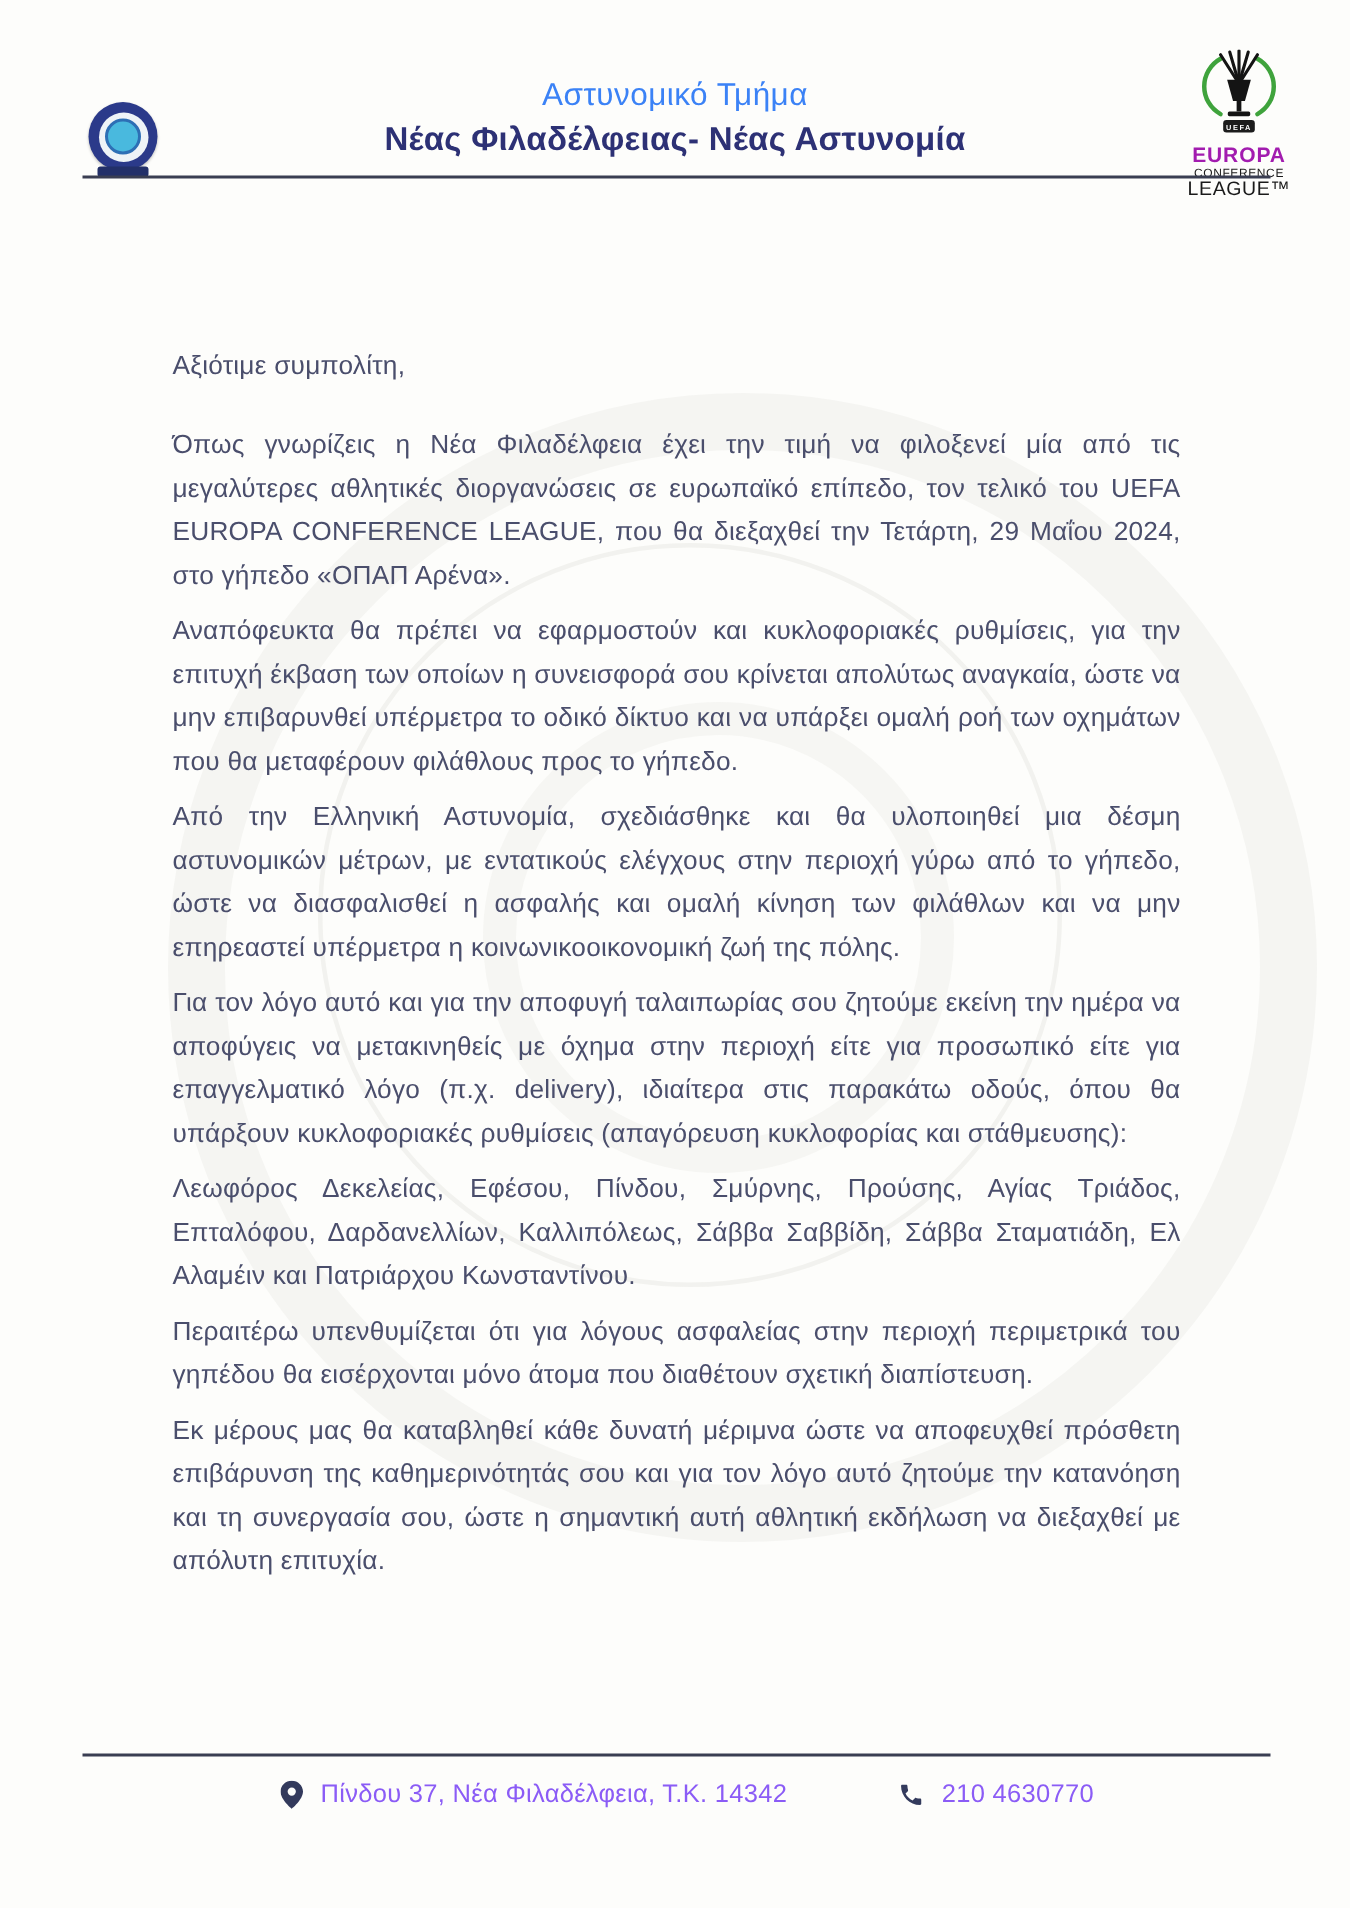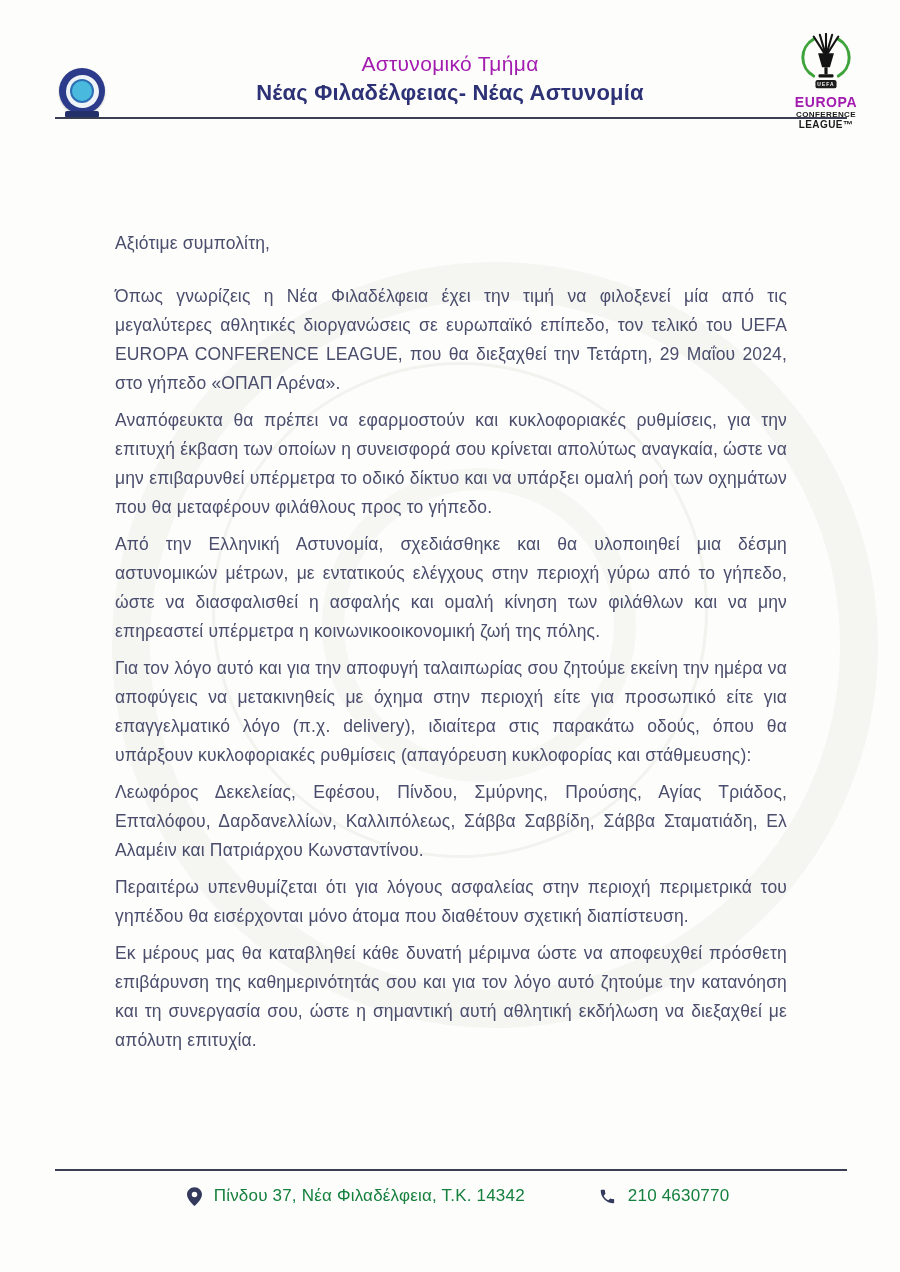--- a/index.html
+++ b/index.html
@@ -29,43 +29,43 @@
               background: #2b3a8a; display: flex; align-items: center; justify-content: center;
               box-shadow: 0 1px 2px rgba(0,0,0,0.25); }
   .pe-mid { width: 33px; height: 33px; border-radius: 50%; background: #eef3f7;
             display: flex; align-items: center; justify-content: center; }
   .pe-inner { width: 24px; height: 24px; border-radius: 50%; background: #49b9de;
               border: 2px solid #2d6fb5; box-sizing: border-box; }
   .pe-banner { width: 34px; height: 7px; margin: -3px auto 0; background: #233069;
                border-radius: 2px; }
 
   .header-titles { position: absolute; left: 0; right: 0; top: 52px; text-align: center; }
-  .header-line1 { font-size: 21px; color: #a21caf; letter-spacing: 0.3px; }
+  .header-line1 { font-size: 21px; color: #3b82f6; letter-spacing: 0.3px; }
   .header-line2 { font-size: 22px; font-weight: bold; color: #2d3175; margin-top: 4px; letter-spacing: 0.2px; }
 
   .uefa-logo { position: absolute; left: 786px; top: 33px; width: 80px; text-align: center; }
   .uefa-word1 { font-size: 14px; font-weight: 800; color: #a21caf; letter-spacing: 0.6px; line-height: 15px; }
-  .uefa-word2 { font-size: 8px;  font-weight: 700; color: #1a1a1a; letter-spacing: 0.4px; line-height: 10px; }
-  .uefa-word3 { font-size: 10px; font-weight: 700; color: #1a1a1a; letter-spacing: 0.4px; line-height: 9px; }
+  .uefa-word2 { font-size: 8px;  font-weight: 400; color: #1a1a1a; letter-spacing: 0.4px; line-height: 10px; }
+  .uefa-word3 { font-size: 13px; font-weight: 400; color: #1a1a1a; letter-spacing: 0.4px; line-height: 9px; }
 
   .rule { position: absolute; left: 55px; width: 792px; height: 2px; background: #3a3e52; }
   .rule-top { top: 117px; }
   .rule-bottom { top: 1169px; }
 
   
   .letter { position: absolute; left: 115px; top: 196px; width: 672px;
             color: #4a4e6c; font-size: 17.5px; line-height: 29px; letter-spacing: 0.15px; margin-top: 33px; }
   .letter p { margin: 0 0 8px 0; text-align: justify; }
   .letter p.greeting { margin-bottom: 24px; text-align: left; }
   .letter p.closing { text-align: left; }
 
   
   .footer-row { position: absolute; left: 16px; right: 0; top: 1186px;
                 display: flex; justify-content: center; align-items: center; gap: 74px;
-                color: #15803d; font-size: 17px; letter-spacing: 0.2px; }
+                color: #8b5cf6; font-size: 17px; letter-spacing: 0.2px; }
   .footer-item { display: flex; align-items: center; gap: 12px; }
   .footer-item svg { flex: 0 0 auto; }
 </style>
 </head>
 <body>
 
 <div class="page">
 
   <div class="watermark">
     <div class="wm-c1"></div>

